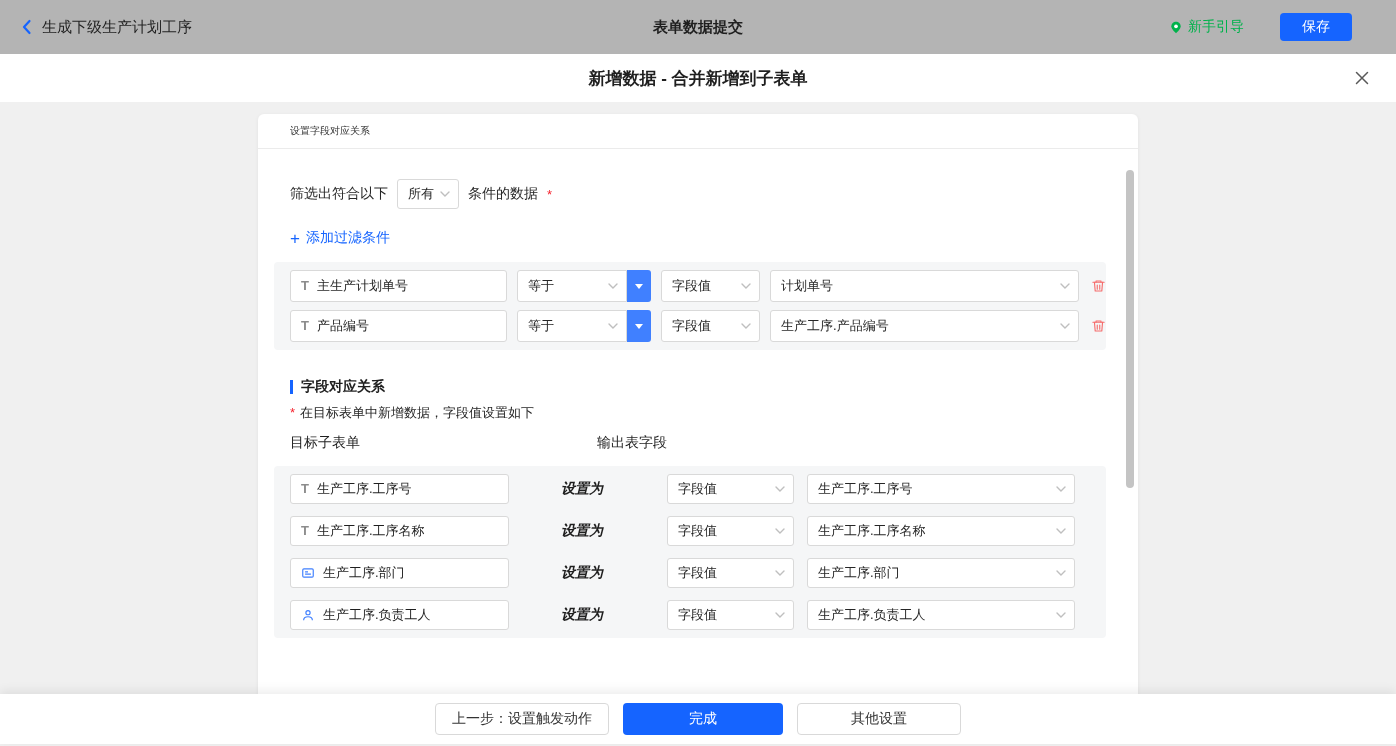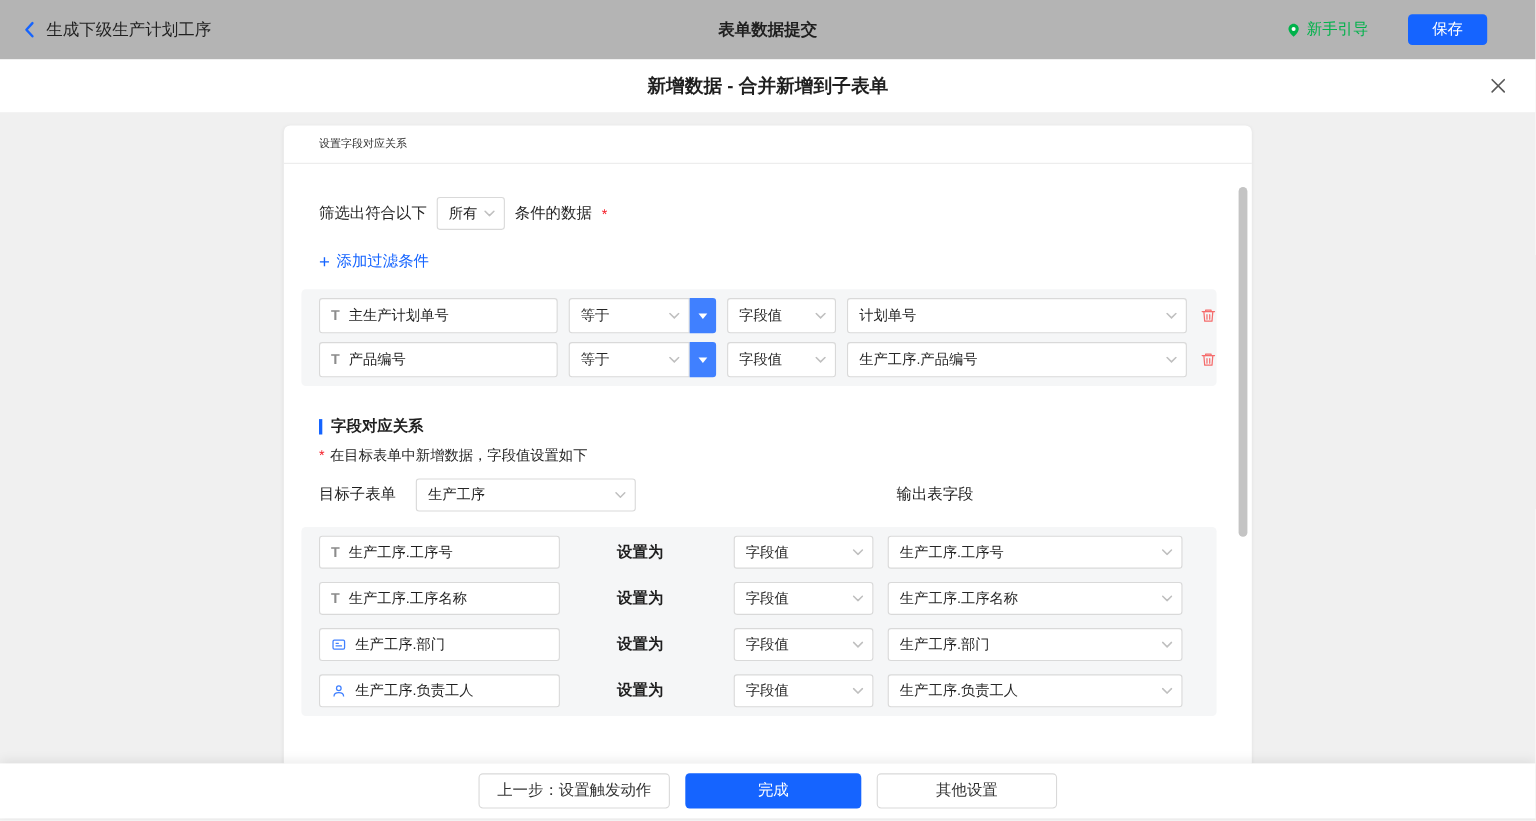--- a/index.html
+++ b/index.html
@@ -69,21 +69,21 @@
                 gap: 5px; align-items: center; }
   .target-row { display: flex; align-items: center; margin-top: 12px; font-size: 14px; }
   .target-label { color: #1f1f1f; }
   .target-select { width: 200px; height: 30px; margin-left: 18px; }
   .output-label { margin-left: 237px; font-size: 14px; color: #1f1f1f; }
   .mapping-panel { padding-bottom: 8px; }
   .mrow { display: flex; align-items: center; height: 30px; }
   .mrow + .mrow { margin-top: 12px; }
   .mrow .field-input { height: 30px; }
   .set-label { margin-left: 52px; width: 44px; font-size: 14px; font-weight: 600;
-               color: #1f1f1f; flex: none; }
+               color: #1f1f1f; flex: none; font-style: italic; }
   .sel-vt2 { width: 127px; height: 30px; margin-left: 62px; }
   .sel-val2 { width: 268px; height: 30px; margin-left: 13px; }
   .scroll-thumb { position: absolute; right: 262px; top: 68px; width: 8px; height: 318px;
                   background: #c4c4c4; border-radius: 4px; cursor: grab; }
   
   .footer { height: 50px; background: #fff; display: flex; align-items: center;
             justify-content: center; gap: 14px; position: relative; z-index: 2;
             box-shadow: 0 -3px 10px rgba(0,0,0,0.08); }
   .btn { height: 32px; border-radius: 4px; font-size: 14px; cursor: pointer;
          font-family: Liberation Sans, sans-serif; }
@@ -234,26 +234,20 @@
         <span class="section-bar"></span>
         <span class="section-text">字段对应关系</span>
       </div>
       <div class="m-subtitle">
         <span class="req">*</span>
         <span>在目标表单中新增数据，字段值设置如下</span>
       </div>
 
       <div class="target-row">
         <span class="target-label">目标子表单</span>
-        <div class="select target-select">
-          <span class="sel-txt">生产工序</span>
-          <svg class="chev" width="10" height="6" viewBox="0 0 10 6">
-              <path d="M1 1l4 4 4-4" stroke="#bfbfbf" stroke-width="1.4" fill="none" stroke-linecap="round"></path>
-            </svg>
-        </div>
         <span class="output-label">输出表字段</span>
       </div>
 
       <div class="panel mapping-panel">
 
         <div class="mrow">
           <div class="field-input">
             <span class="ticon">T</span>
             <span>生产工序.工序号</span>
           </div>

